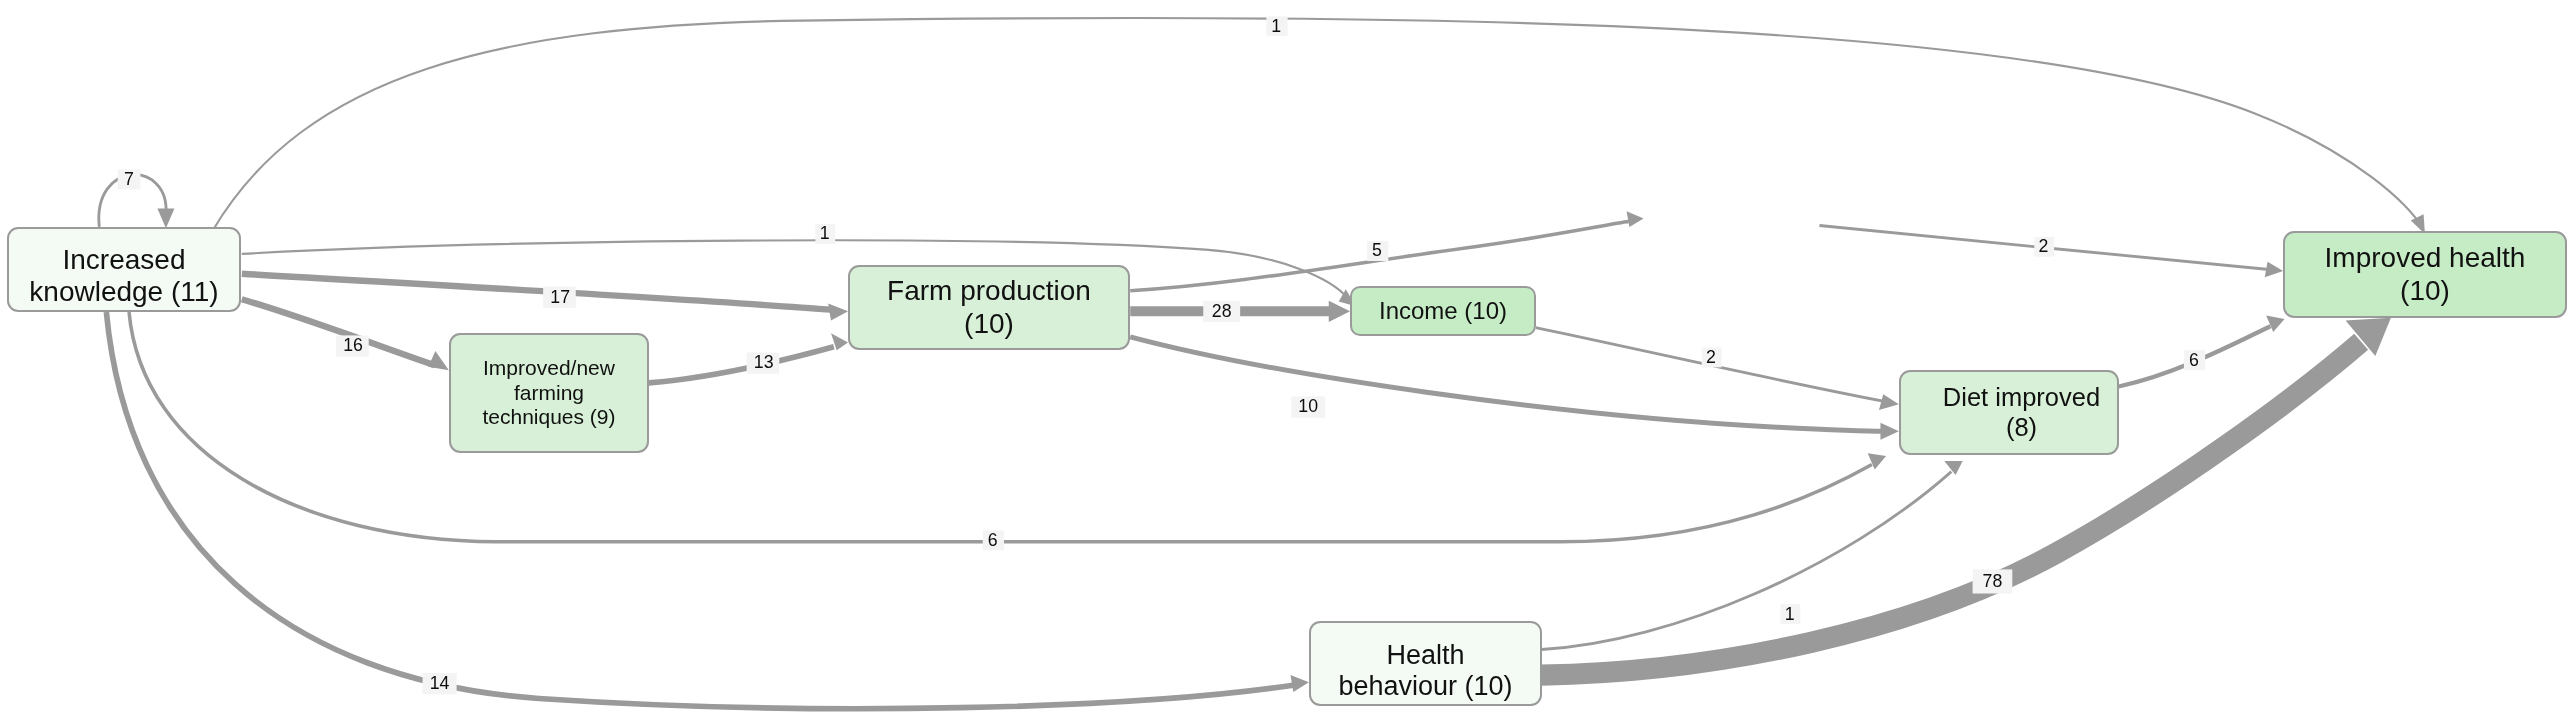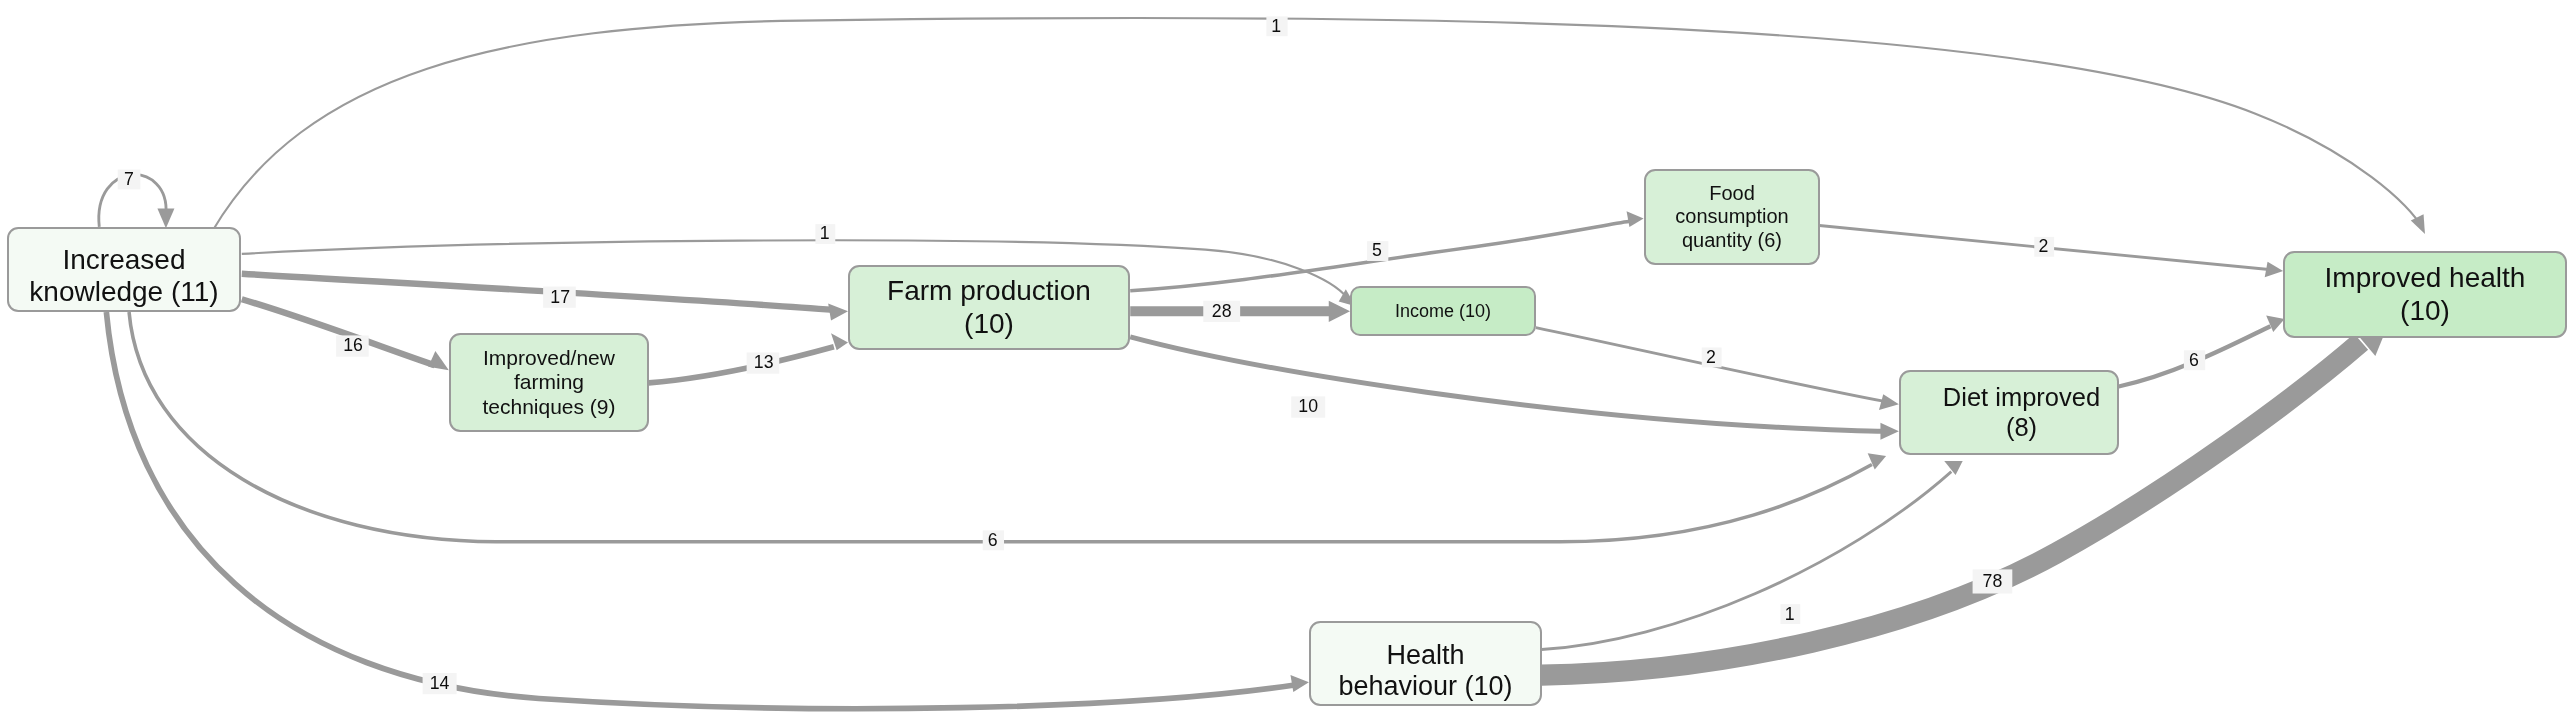--- a/index.html
+++ b/index.html
@@ -190,50 +190,45 @@
       <text class="edge-label-text" x="2810" y="821">78</text>
     </g>
 
   </svg>
 
   <div class="node-box node-pale" style="left:7px; top:227px; width:234px; height:85px; font-size:28px;">
     <span>Increased
 knowledge (11)</span>
   </div>
 
-  <div class="node-box node-green" style="left:449px; top:333px; width:200px; height:99px; font-size:21px;">
+  <div class="node-box node-green" style="left:449px; top:333px; width:200px; height:120px; font-size:21px;">
     <span>Improved/new
 farming
 techniques (9)</span>
   </div>
 
   <div class="node-box node-green" style="left:848px; top:265px; width:282px; height:85px; font-size:28px;">
     <span>Farm production
 (10)</span>
   </div>
 
-  <div class="node-box node-green-strong" style="left:1350px; top:286px; width:186px; height:50px; font-size:18px; border-radius:10px;">
+  <div class="node-box node-green-strong" style="left:1350px; top:286px; width:186px; height:50px; font-size:24px; border-radius:10px;">
     <span>Income (10)</span>
   </div>
 
-  <div class="node-box node-green" style="left:1644px; top:169px; width:176px; height:96px; font-size:20px;">
-    <span>Food
-consumption
-quantity (6)</span>
-  </div>
 
   <div class="node-box node-green" style="left:1899px; top:370px; width:220px; height:85px; font-size:25.5px;padding-left:32px;">
     <span>Diet improved
 (8)</span>
   </div>
 
   <div class="node-box node-pale" style="left:1309px; top:621px; width:233px; height:85px; font-size:27px;">
     <span>Health
 behaviour (10)</span>
   </div>
 
-  <div class="node-box node-green-strong" style="left:2283px; top:231px; width:284px; height:87px; font-size:28px;margin-top:20px;">
+  <div class="node-box node-green-strong" style="left:2283px; top:231px; width:284px; height:87px; font-size:28px;">
     <span>Improved health
 (10)</span>
   </div>
 
 </div>
 
 
 </body></html>

